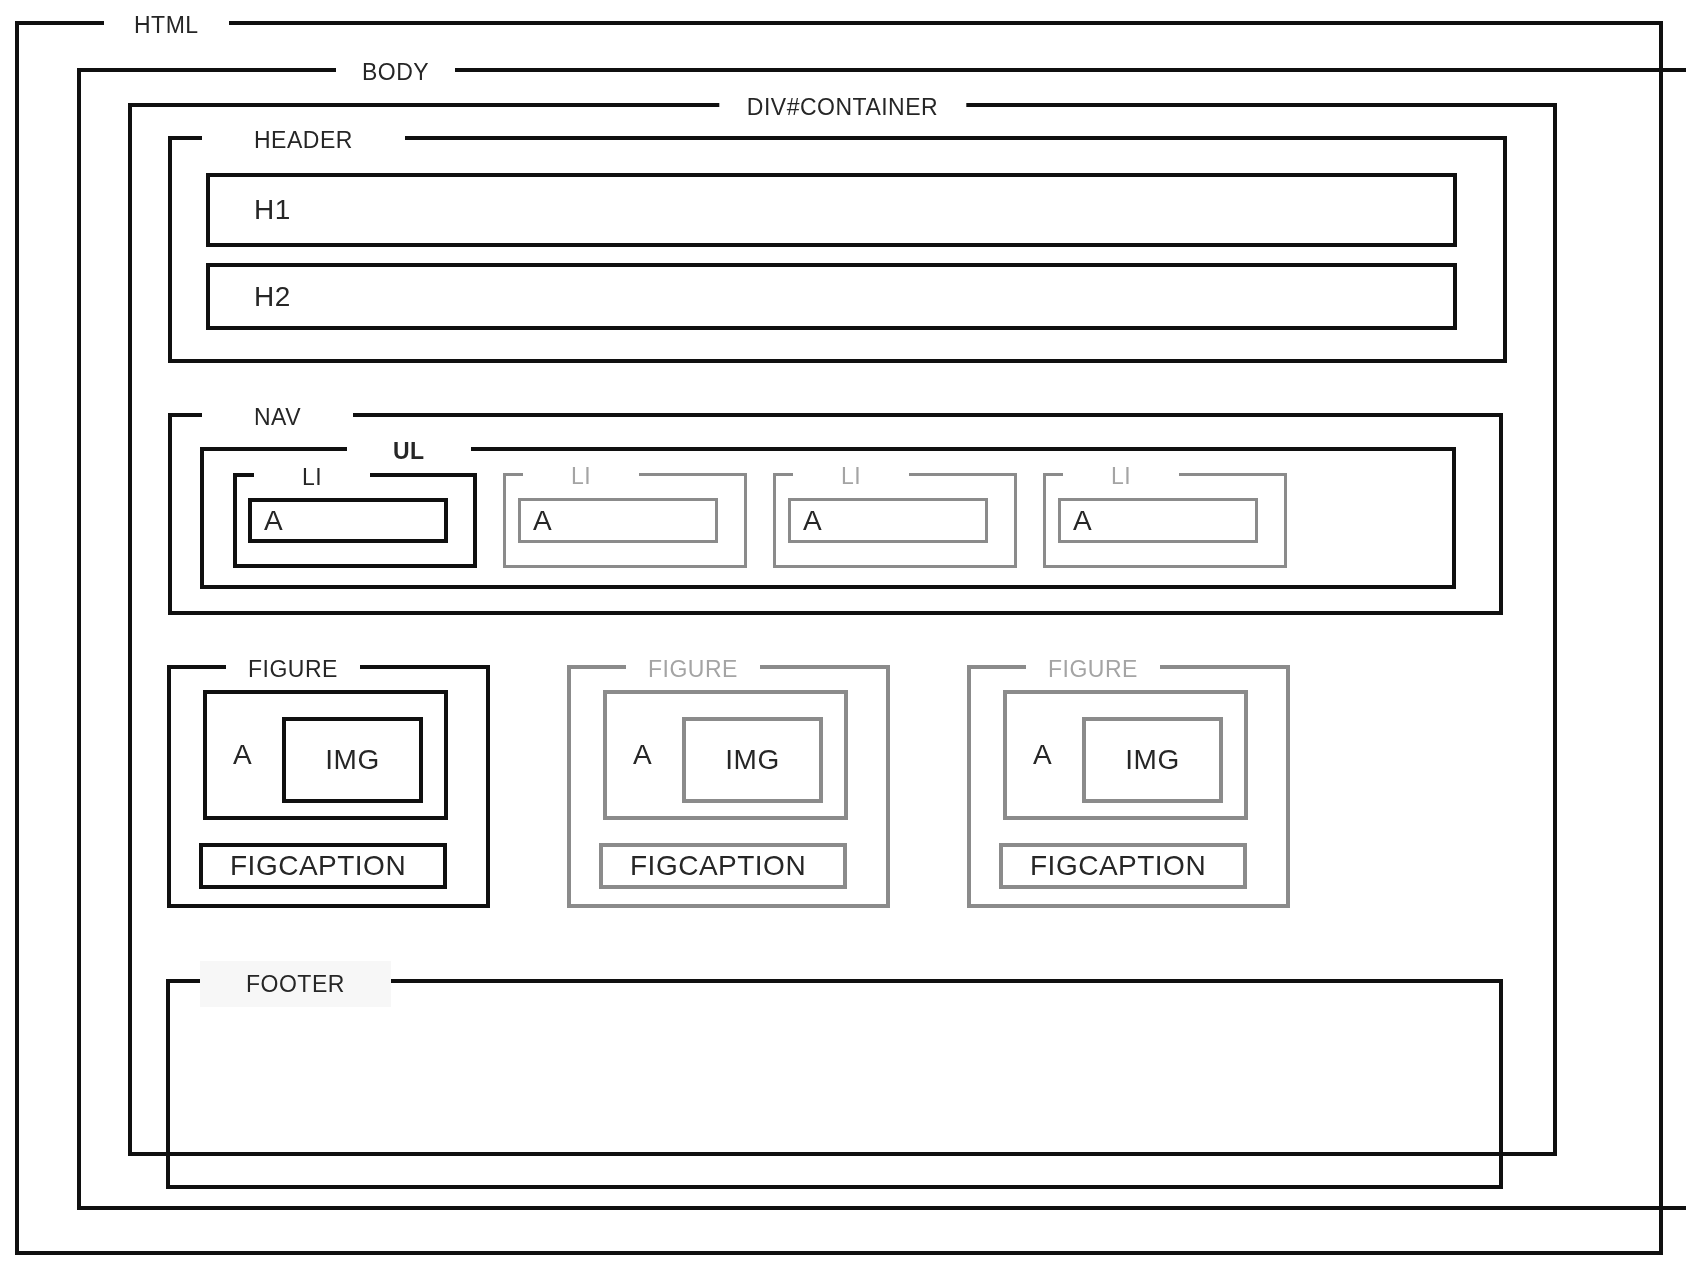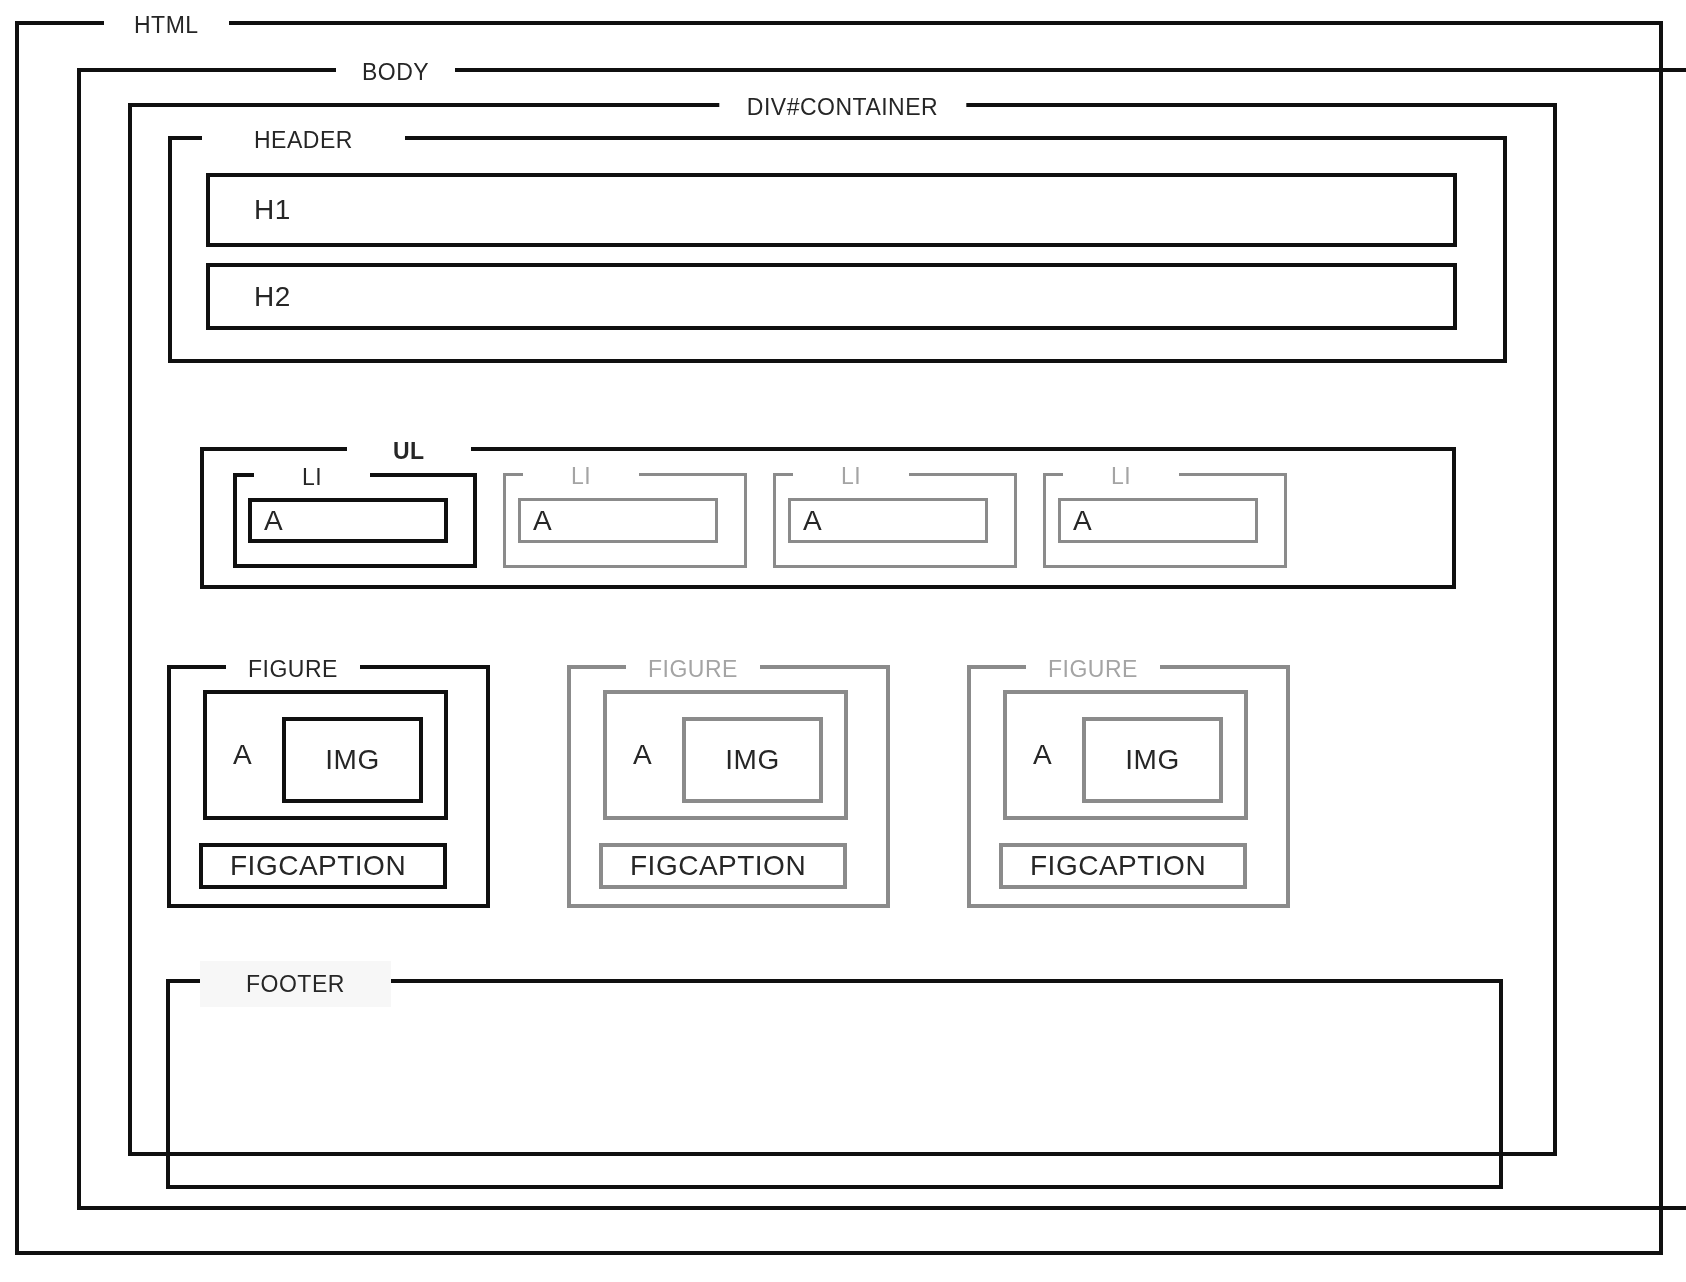--- a/index.html
+++ b/index.html
@@ -44,20 +44,23 @@
   </div>
 
   <div class="box" style="left:206px;top:173px;width:1251px;height:74px;">
     <span class="txt" style="left:44px;">H1</span>
   </div>
 
   <div class="box" style="left:206px;top:263px;width:1251px;height:67px;">
     <span class="txt" style="left:44px;">H2</span>
   </div>
 
+  <div class="box" style="left:168px;top:413px;width:1335px;height:202px;">
+    <span class="lbl" style="left:30px;padding:0 52px;">NAV</span>
+  </div>
 
   <div class="box" style="left:200px;top:447px;width:1256px;height:142px;font-weight:bold;">
     <span class="lbl" style="left:143px;padding:0 46px;">UL</span>
   </div>
 
   <div class="box" style="left:233px;top:473px;width:244px;height:95px;">
     <span class="lbl" style="left:17px;padding:0 48px;">LI</span>
     <div class="box" style="left:11px;top:21px;width:200px;height:45px;">
       <span class="txt" style="left:12px;">A</span>
     </div>

